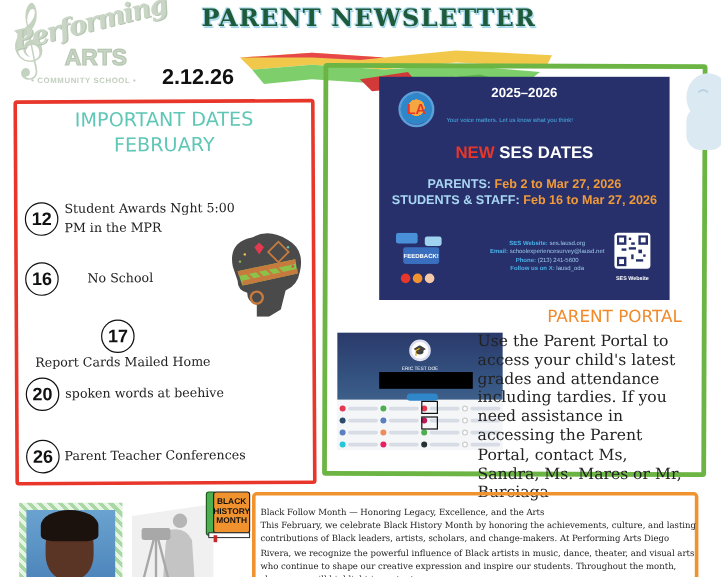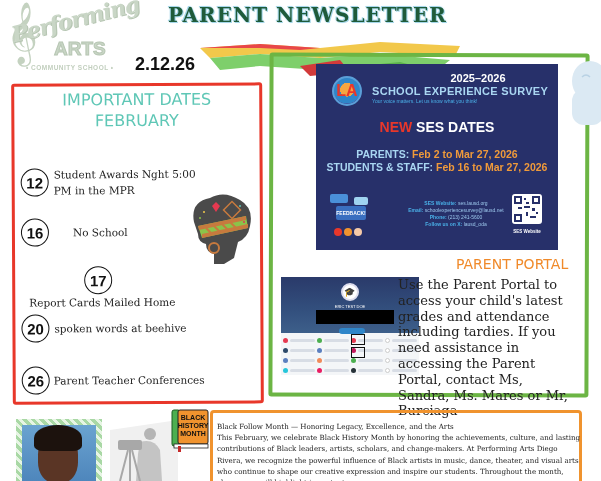--- a/index.html
+++ b/index.html
@@ -28,30 +28,30 @@
   .date-text { font-family: "DejaVu Serif", serif; font-size: 10.5px; color: #222; line-height: 16px; margin-left: 5px; }
 
   
   .afro { left: 184px; top: 192px; width: 72px; height: 72px; }
 
   
   .green-box { left: 269px; top: 53px; width: 320px; height: 344px; border: 4px solid #6cb544; border-radius: 3px; transform: rotate(0.2deg); }
 
   
   .survey { left: 316px; top: 64px; width: 242px; height: 186px; background: #27306a; color: #fff; }
-  .survey .yr { position: absolute; left: 0; width: 100%; top: 8px; text-align: center; font-weight: bold; font-size: 11px; color: #fff; margin-left: 41px; }
+  .survey .yr { position: absolute; left: 0; width: 100%; top: 8px; text-align: center; font-weight: bold; font-size: 11px; color: #fff; }
   .survey .ses { position: absolute; left: 56px; top: 21px; font-weight: bold; font-size: 11px; color: #a9d6f2; letter-spacing: 0.3px; }
   .survey .tag { position: absolute; left: 56px; top: 34px; font-size: 5px; color: #4ab0e8; }
   .survey .new { position: absolute; left: 0; width: 100%; top: 55px; text-align: center; font-weight: bold; font-size: 14px; }
   .survey .new .red { color: #e8372a; }
   .survey .parents { position: absolute; left: 0; width: 100%; top: 84px; text-align: center; font-weight: bold; font-size: 10.5px; }
   .survey .students { position: absolute; left: 0; width: 100%; top: 97px; text-align: center; font-weight: bold; font-size: 10.5px; }
   .survey .lbl { color: #a9d6f2; }
   .survey .val { color: #f09a3a; }
-  .la-logo { position: absolute; left: 16px; top: 12px; width: 30px; height: 30px; border-radius: 50%; background: radial-gradient(circle at 50% 45%, #f5a640 0 35%, #2f86c9 36% 70%, #3e5fa8 71%); border: 2px solid #5b9fd8; display: flex; align-items: center; justify-content: center; font-weight: bold; font-size: 16px; color: #e8372a; }
+  .la-logo { position: absolute; left: 16px; top: 12px; width: 30px; height: 30px; border-radius: 50%; background: radial-gradient(circle at 50% 45%, #f5a640 0 35%, #2f86c9 36% 70%, #3e5fa8 71%); border: 2px solid #5b9fd8; display: flex; align-items: center; justify-content: center; font-weight: bold; font-size: 12px; color: #e8372a; }
   .contact { position: absolute; left: 90px; top: 136px; width: 100px; text-align: center; font-size: 5px; line-height: 7px; color: #9cc7ec; }
   .contact b { color: #4ab0e8; font-weight: bold; }
   .qr { position: absolute; left: 196px; top: 130px; width: 30px; height: 30px; background: #fff; border-radius: 3px; padding: 2px; }
   .qr-lbl { position: absolute; left: 190px; top: 165px; width: 42px; text-align: center; font-size: 4.5px; font-weight: bold; color: #fff; }
   .feedback { position: absolute; left: 14px; top: 130px; width: 40px; height: 30px; }
   .emojis { position: absolute; left: 18px; top: 164px; display: flex; gap: 2px; }
   .emoji { width: 8px; height: 8px; border-radius: 50%; }
 
   
   .mascot { left: 560px; top: 55px; width: 41px; height: 70px; }
@@ -147,21 +147,20 @@
 
 <svg class="abs mascot" viewBox="0 0 41 70">
   <ellipse cx="30" cy="26" rx="18" ry="20" fill="#dbe9f3"></ellipse>
   <rect x="12" y="34" width="32" height="36" rx="12" fill="#dbe9f3"></rect>
   <path d="M22 22 Q26 18 30 22" stroke="#b9d2e4" stroke-width="1.5" fill="none"></path>
 </svg>
 
 <div class="abs survey">
   <div class="la-logo">LA</div>
   <div class="yr">2025–2026</div>
-  <div class="ses">SCHOOL EXPERIENCE SURVEY</div>
   <div class="tag">Your voice matters. Let us know what you think!</div>
   <div class="new"><span class="red">NEW</span><span> SES DATES</span></div>
   <div class="parents"><span class="lbl">PARENTS: </span><span class="val">Feb 2 to Mar 27, 2026</span></div>
   <div class="students"><span class="lbl">STUDENTS &amp; STAFF: </span><span class="val">Feb 16 to Mar 27, 2026</span></div>
 
   <svg class="feedback" viewBox="0 0 40 30">
     <rect x="0" y="0" width="18" height="9" rx="2" fill="#4a90d9"></rect>
     <rect x="24" y="3" width="14" height="8" rx="2" fill="#9fd3f0"></rect>
     <rect x="6" y="12" width="30" height="14" rx="2" fill="#3a6fc0"></rect>
     <text x="21" y="21" font-size="5" fill="#fff" text-anchor="middle" font-family="Liberation Sans, sans-serif" font-weight="bold">FEEDBACK!</text>

